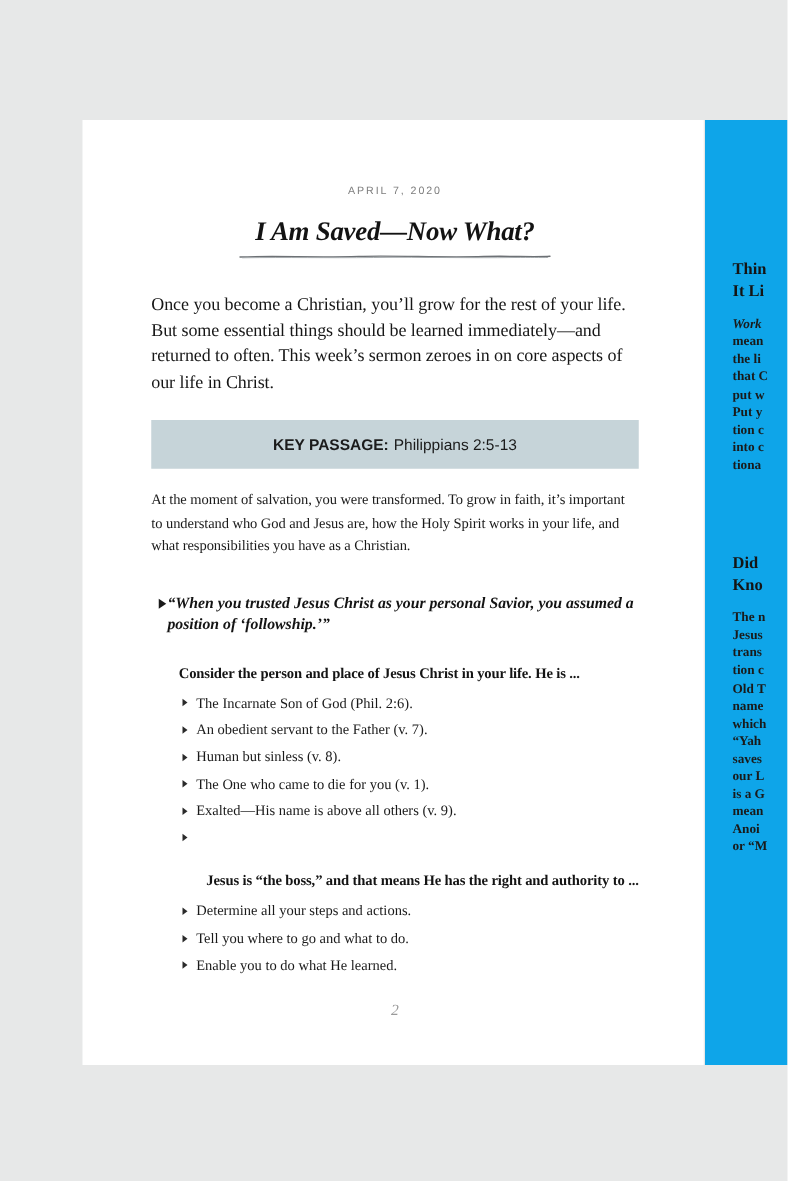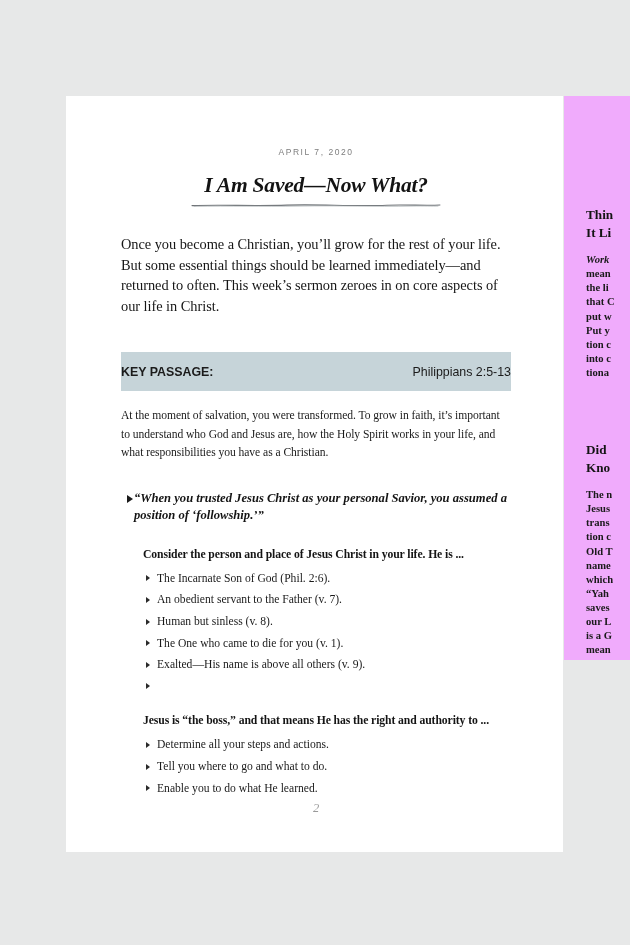--- a/index.html
+++ b/index.html
@@ -33,22 +33,22 @@
     top: 96px;
     width: 497px;
     height: 756px;
     background: #ffffff;
   }
 
   #page-right {
     left: 564px;
     top: 96px;
     width: 66px;
-    height: 564px;
-    background: #f0abfc;
+    height: 756px;
+    background: #0ea5e9;
     overflow: hidden;
   }
 
   
   .page-inner {
     position: absolute;
     left: 55px;
     top: 0;
     width: 390px;
     height: 100%;
@@ -92,28 +92,28 @@
   .intro {
     margin-top: 27px;
     font-size: 14.4px;
     line-height: 20.6px;
     color: #161616;
     text-align: left;
     letter-spacing: -0.05px;
   }
 
   .key-banner {
-    margin-top: 36px;
+    margin-top: 20px;
     margin-left: 0px;
     width: 390px;
     height: 39px;
     background: #c6d4d9;
     display: flex;
     align-items: center;
-    justify-content: space-between;
+    justify-content: center;
     font-family: "Liberation Sans", sans-serif;
     font-size: 12.4px;
     color: #1b1b1b;
   }
   .key-banner .kp-label { font-weight: bold; }
   .key-banner .kp-ref { font-weight: 400; margin-left: 4px; }
 
   .para-small {
     margin-top: 16px;
     font-size: 11.6px;
@@ -141,21 +141,21 @@
   .quote-text {
     font-style: italic;
     font-weight: bold;
     font-size: 12.6px;
     line-height: 17.6px;
     color: #141414;
   }
 
   
   .list-section { margin-top: 22px; padding-left: 22px; }
-  .list-section.second { margin-top: 24px; }
+  .list-section.second { margin-top: 24px; text-align: right; }
 
   .list-head {
     font-weight: bold;
     font-size: 11.7px;
     line-height: 16px;
     color: #141414;
     margin-bottom: 8px;
     letter-spacing: -0.1px;
   }
 

